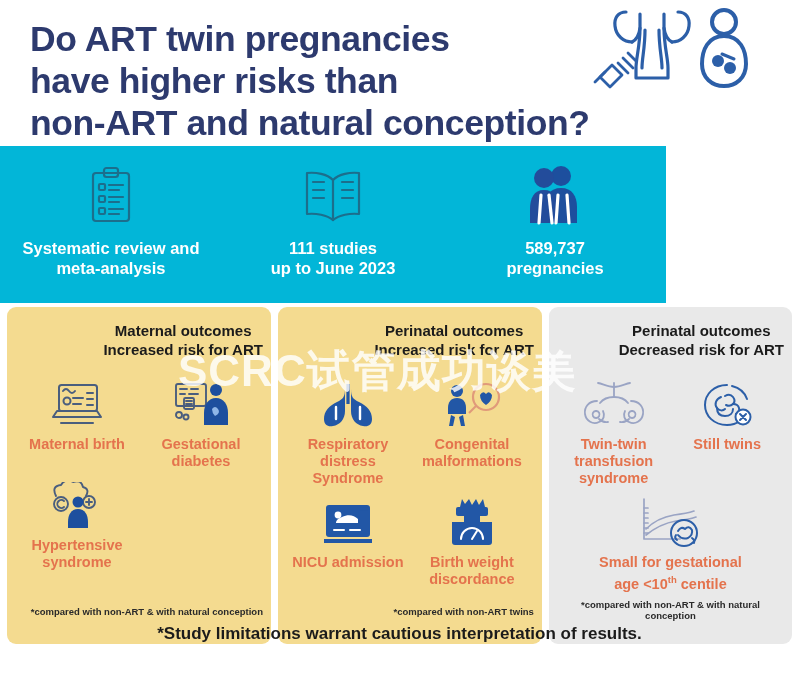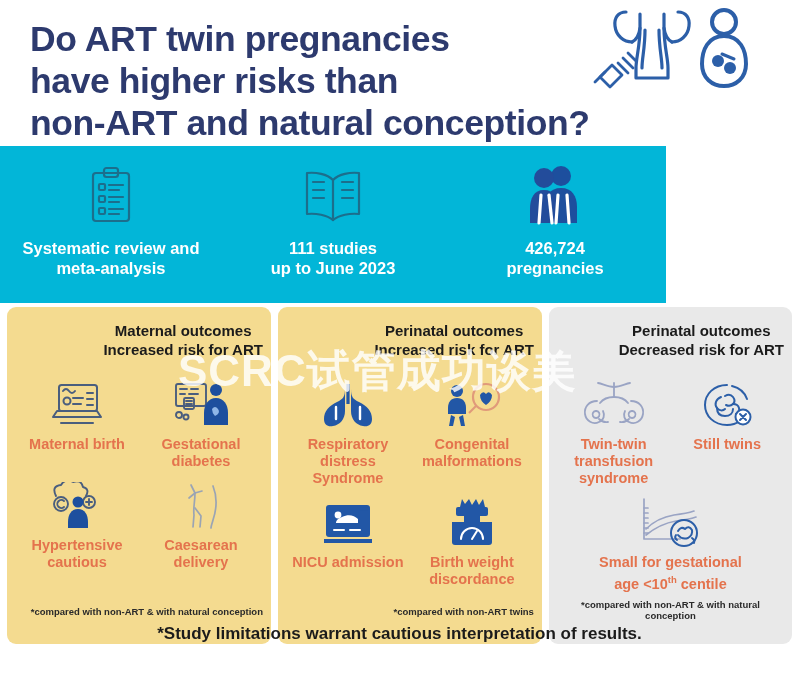--- a/index.html
+++ b/index.html
@@ -227,21 +227,21 @@
             <path d="M17 25 C7 25 3 33 3 44 L3 58 L31 58 L31 44 C31 33 27 25 17 25 Z"></path>
           </g>
           <g stroke="#FFFFFF" stroke-width="3.2" fill="none" stroke-linecap="round">
             <path d="M14 30 L12 58"></path>
             <path d="M22 30 L25 58"></path>
             <path d="M31 30 L29 58"></path>
             <path d="M40 30 L42 58"></path>
           </g>
         </svg>
       </div>
-      <div class="stat-label">426,724
+      <div class="stat-label">589,737
 pregnancies</div>
     </div>
 
   </div>
 
   <div class="panels">
 
     <div class="panel panel-maternal">
       <div class="panel-title">Maternal outcomes
 Increased risk for ART</div>
@@ -293,36 +293,23 @@
                 <circle cx="41" cy="20" r="6"></circle>
                 <path d="M38 20 h6 M41 17 v6"></path>
               </g>
               <g fill="#1D4F9E">
                 <circle cx="30" cy="20" r="5.5"></circle>
                 <path d="M30 27 C23 27 20 33 20 40 L20 46 L40 46 L40 40 C40 33 37 27 30 27 Z"></path>
               </g>
             </svg>
           </div>
           <div class="outcome-label">Hypertensive
-cautious</div>
-        </div>
-
-        <div class="outcome">
-          <div class="outcome-icon">
-            <svg width="48" height="48" viewBox="0 0 48 48" fill="none" stroke="#9AA4B4" stroke-width="1.7" stroke-linecap="round" stroke-linejoin="round">
-              <path d="M14 3 L18 11 L12 16"></path>
-              <path d="M18 11 L25 9"></path>
-              <path d="M18 11 C18 20 16 26 17 33 L16 45"></path>
-              <path d="M18 26 L24 34 L23 45"></path>
-              <path d="M36 4 C40 14 40 26 36 38 C35 42 34 44 34 46"></path>
-            </svg>
-          </div>
-          <div class="outcome-label">Caesarean
-delivery</div>
-        </div>
+syndrome</div>
+        </div>
+
 
       </div>
       <div class="panel-footnote">*compared with non-ART &amp; with natural conception</div>
     </div>
 
     <div class="panel panel-perinatal">
       <div class="panel-title">Perinatal outcomes
 Increased risk for ART</div>
       <div class="outcome-grid">
 

